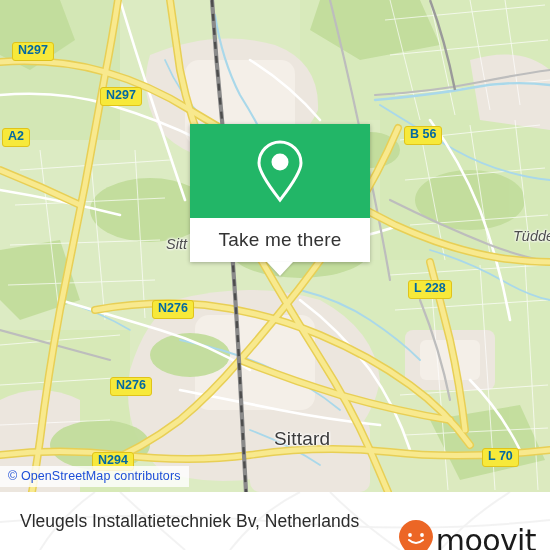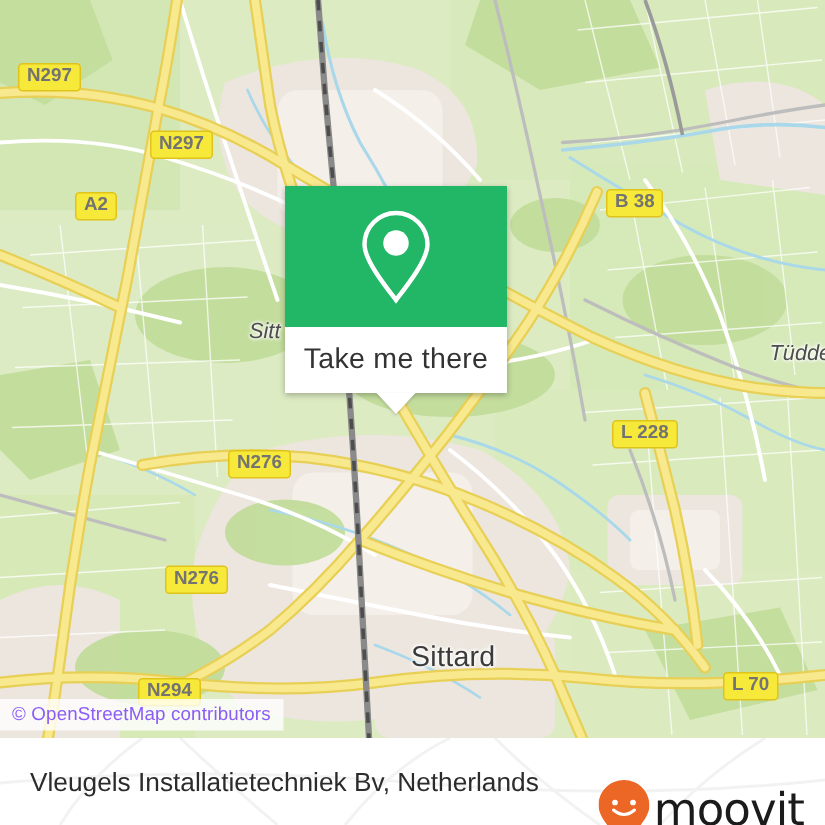--- a/index.html
+++ b/index.html
@@ -12,28 +12,28 @@
 
   
   .map-wrap{position:absolute;left:0;top:0;width:550px;height:492px;overflow:hidden;background:#e8f0d8;}
   .map-svg{position:absolute;left:0;top:0;}
 
   
   .attrib{
     position:absolute;left:0;top:466px;
     background:rgba(255,255,255,0.80);
     padding:3px 8px 4px 8px;
-    font-size:12.5px;color:#8b5cf6;letter-spacing:.1px;
+    font-size:12.5px;color:#1d4ed8;letter-spacing:.1px;
     white-space:nowrap;
     z-index:30;
   }
 
   
   .card{
-    position:absolute;left:190px;top:124px;width:148px;
+    position:absolute;left:190px;top:124px;width:180px;
     z-index:40;
     box-shadow:0 1px 4px rgba(0,0,0,.28);
   }
   .card-top{
     height:94px;background:#22b667;
     display:flex;align-items:center;justify-content:center;
   }
   .card-bottom{
     height:44px;background:#ffffff;
     display:flex;align-items:center;justify-content:center;
@@ -67,21 +67,21 @@
   }
   .logo-text{
     font-size:30px;color:#1b1b1b;letter-spacing:-.6px;line-height:1;
     font-family:"DejaVu Sans","Liberation Sans",sans-serif;
   }
 
   
   .shield{
     position:absolute;z-index:20;
     background:#f7e93a;border:1.6px solid #e0c31a;border-radius:3px;
-    color:#737373;font-size:12.5px;font-weight:bold;
+    color:#0369a1;font-size:12.5px;font-weight:bold;
     padding:1px 5px 2px 5px;white-space:nowrap;line-height:1.1;
   }
   .place{
     position:absolute;z-index:18;
     font-style:italic;font-size:14.5px;color:#4d4d4d;white-space:nowrap;
     text-shadow:0 0 3px #fff,0 0 3px #fff,0 0 2px #fff;
   }
   .city{
     position:absolute;z-index:18;
     font-size:19px;color:#3a3a3a;white-space:nowrap;letter-spacing:.2px;
@@ -212,29 +212,29 @@
 
       <g fill="none">
         <path d="M212,0 Q216,60 222,120 Q228,185 232,250 Q237,320 240,380 Q243,440 246,492" stroke="#8a8a8a" stroke-width="4.2"></path>
         <path d="M212,0 Q216,60 222,120 Q228,185 232,250 Q237,320 240,380 Q243,440 246,492" stroke="#4d4d4d" stroke-width="2.4" stroke-dasharray="7 7"></path>
         <path d="M430,0 Q445,40 455,90" stroke="#9a9a9a" stroke-width="2.4"></path>
       </g>
     </svg>
 
     <div class="shield" style="left:12px;top:42px;">N297</div>
     <div class="shield" style="left:100px;top:87px;">N297</div>
-    <div class="shield" style="left:2px;top:128px;margin-left:48px;">A2</div>
-    <div class="shield" style="left:404px;top:126px;">B 38</div>
+    <div class="shield" style="left:2px;top:128px;">A2</div>
+    <div class="shield" style="left:404px;top:126px;">B 56</div>
     <div class="shield" style="left:408px;top:280px;">L 228</div>
     <div class="shield" style="left:152px;top:300px;">N276</div>
     <div class="shield" style="left:110px;top:377px;">N276</div>
     <div class="shield" style="left:92px;top:452px;z-index:10;">N294</div>
     <div class="shield" style="left:482px;top:448px;">L 70</div>
 
-    <div class="place" style="left:166px;top:213px;">Sitt</div>
+    <div class="place" style="left:166px;top:236px;">Sitt</div>
     <div class="place" style="left:513px;top:228px;">Tüdde</div>
     <div class="city" style="left:251px;top:428px;margin-left:23px;">Sittard</div>
 
     <div class="attrib">© OpenStreetMap contributors</div>
 
     <div class="card">
       <div class="card-top">
         <svg width="52" height="66" viewBox="0 0 52 66">
           <path d="M26,4 C14.4,4 5,13.4 5,25 C5,35.5 19,53 26,62 C33,53 47,35.5 47,25 C47,13.4 37.6,4 26,4 Z" fill="none" stroke="#ffffff" stroke-width="3"></path>
           <circle cx="26" cy="24" r="8.5" fill="#ffffff"></circle>

